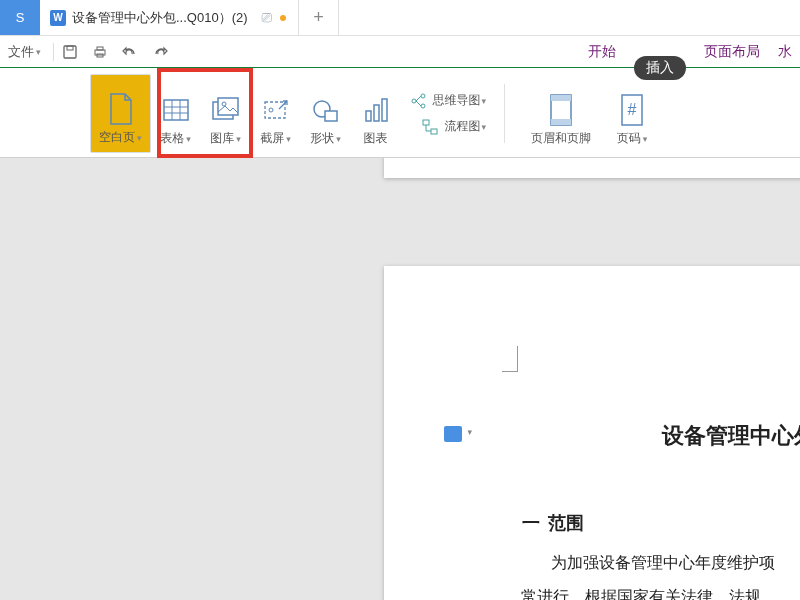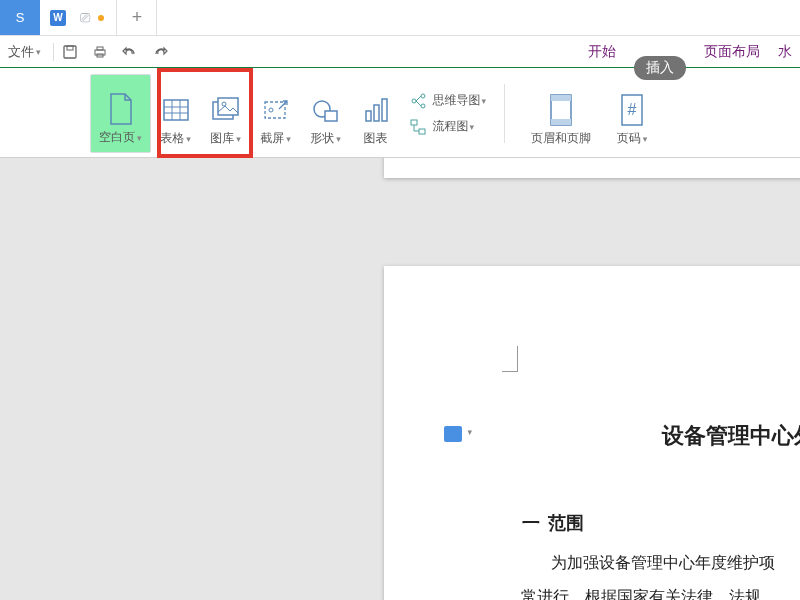--- a/index.html
+++ b/index.html
@@ -72,21 +72,21 @@
     align-items: center;
     padding-left: 4px;
     gap: 8px;
   }
   .qa-row .file-menu { color:#555; font-size:13px; padding:0 4px; display:flex; align-items:center; gap:2px;}
   .qa-row .sep { width:1px; height:18px; background:#ddd; }
   .qa-btn { color:#666; width:22px; text-align:center; cursor:pointer;}
   .qa-right { margin-left:auto; display:flex; align-items:center; gap:18px; padding-right:8px;}
   .menu-tab { font-size:14px; color:#701a75; cursor:pointer; }
   .menu-tab.active {
-    background:#737373; color:#fff; padding:3px 12px; border-radius:12px;margin-top:33px;
+    background:#404040; color:#fff; padding:3px 12px; border-radius:12px;margin-top:33px;
   }
 
   
   .ribbon {
     height: 90px;
     background: #fff;
     border-bottom: 1px solid #d0d0d0;
     display: flex;
     align-items: stretch;
     padding: 6px 0 4px 0;
@@ -95,31 +95,31 @@
   .r-group { display:flex; align-items:stretch; }
   .r-item {
     display:flex; flex-direction:column; align-items:center; justify-content:flex-end;
     padding: 4px 8px 6px 8px; gap:4px; cursor:pointer; min-width:50px;
   }
   .r-item .icon { width:32px; height:32px; display:flex; align-items:center; justify-content:center; }
   .r-item .label { font-size:12px; color:#555; display:flex; align-items:center; gap:1px;}
   .car::after { content:"▾"; font-size:9px; color:#888; margin-left:1px; }
   .r-divider { width:1px; background:#e0e0e0; margin:10px 10px; }
   .r-item.highlight {
-    background:#86efac;
+    background:#eab308;
     border:1px solid #d8dee3;
     border-radius:2px;
   }
   .r-item.wide-right{
     min-width:92px;
   }
   .r-link-col {
     display:flex; flex-direction:column; justify-content:center; gap:8px; padding:0 8px;
   }
-  .r-link-row { display:flex; align-items:center; gap:6px; font-size:12px; color:#4a7; cursor:pointer;}
+  .r-link-row { display:flex; align-items:center; gap:6px; font-size:12px; color:#4a7; cursor:pointer;justify-content:flex-end;}
   .r-link-row .mini-icon { width:18px; height:18px; }
   .r-link-row span { color:#555; }
 
   .red-box {
     position:absolute;
     left:157px; top:68px;
     width:96px; height:90px;
     border:4px solid #e4372c;
     pointer-events:none;
   }
@@ -173,20 +173,21 @@
 </style>
 </head>
 <body>
 
 <div class="tab-bar">
   <div class="tab-app">
       <span>S</span>
     </div>
   <div class="tab-doc">
     <div class="w-icon">W</div>
+    <span class="title">设备管理中心外包...Q010）(2)</span>
     <div class="ind">
       <span style="color:#9aa4ae;font-size:13px;">⎚</span>
       <span class="dot"></span>
     </div>
   </div>
   <div class="tab-new">+</div>
 </div>
 
 <div class="qa-row">
   <div class="file-menu">

